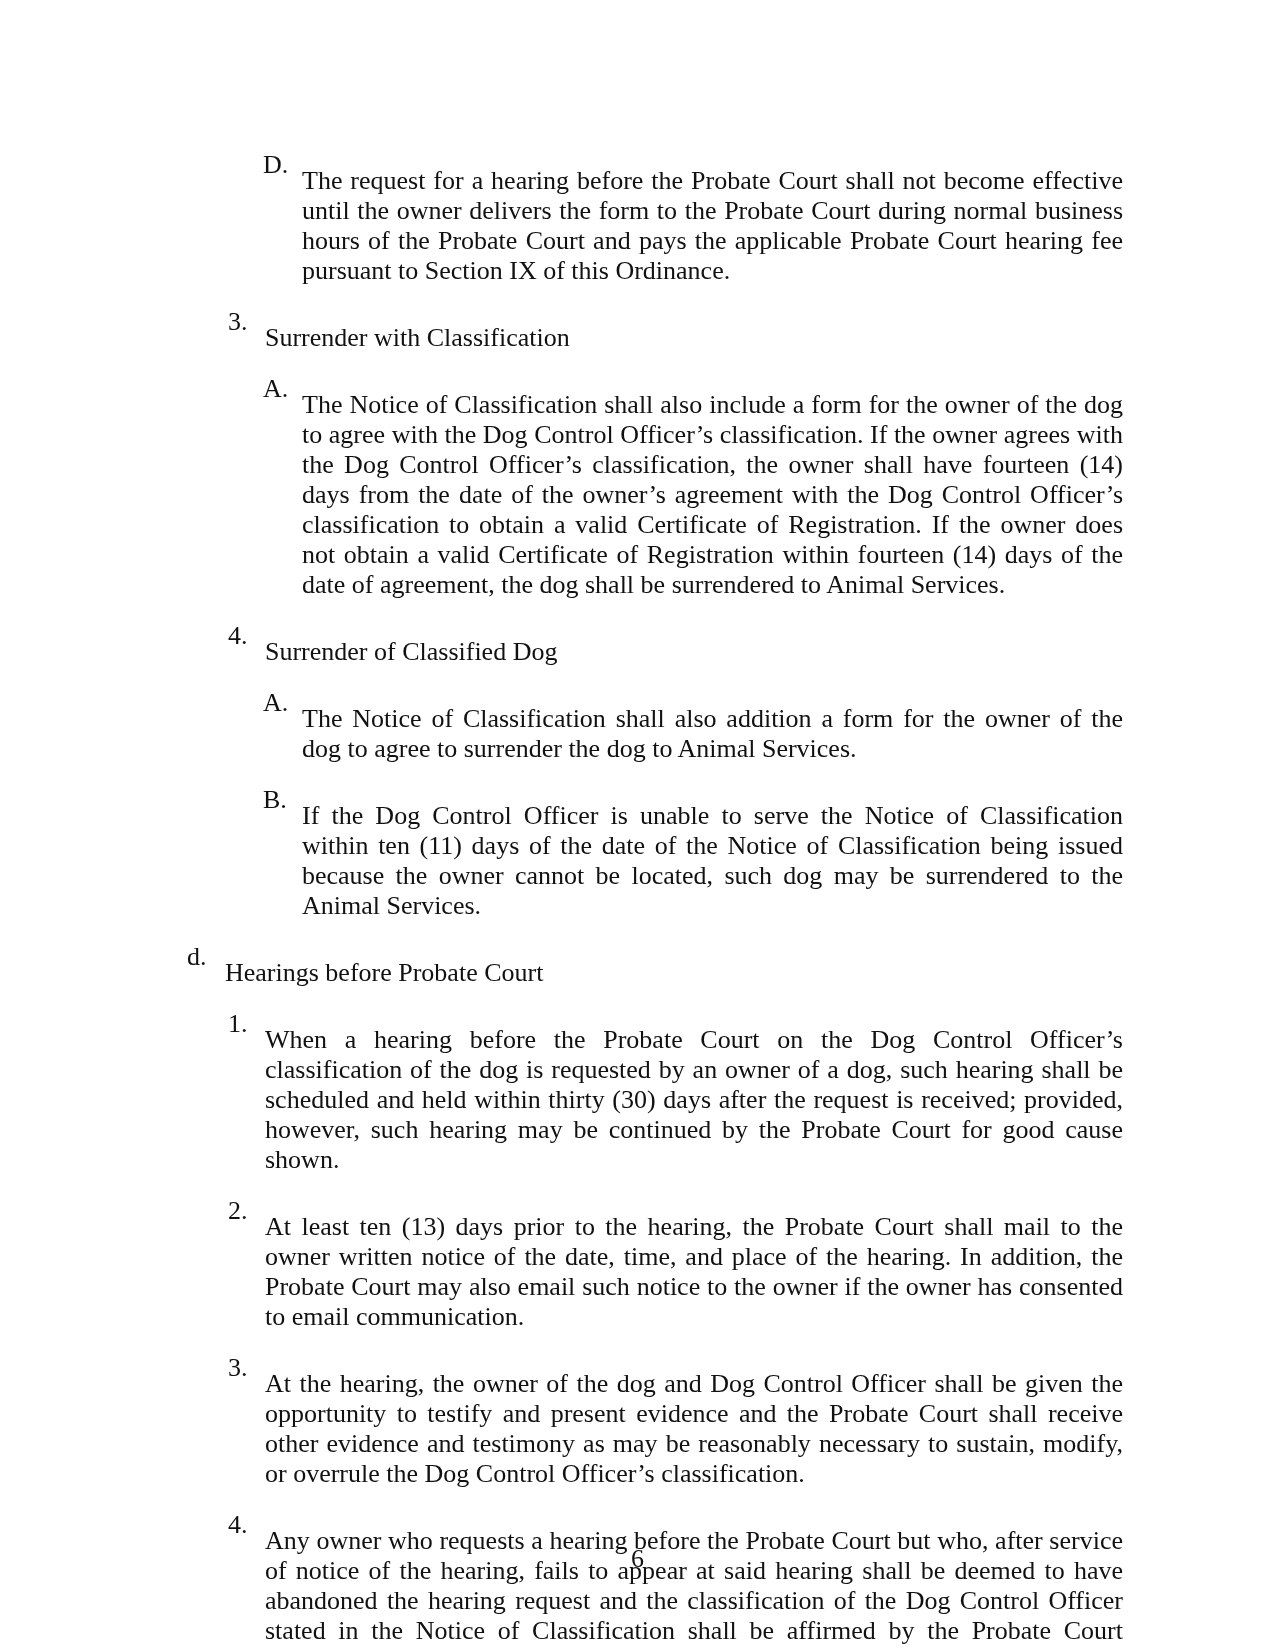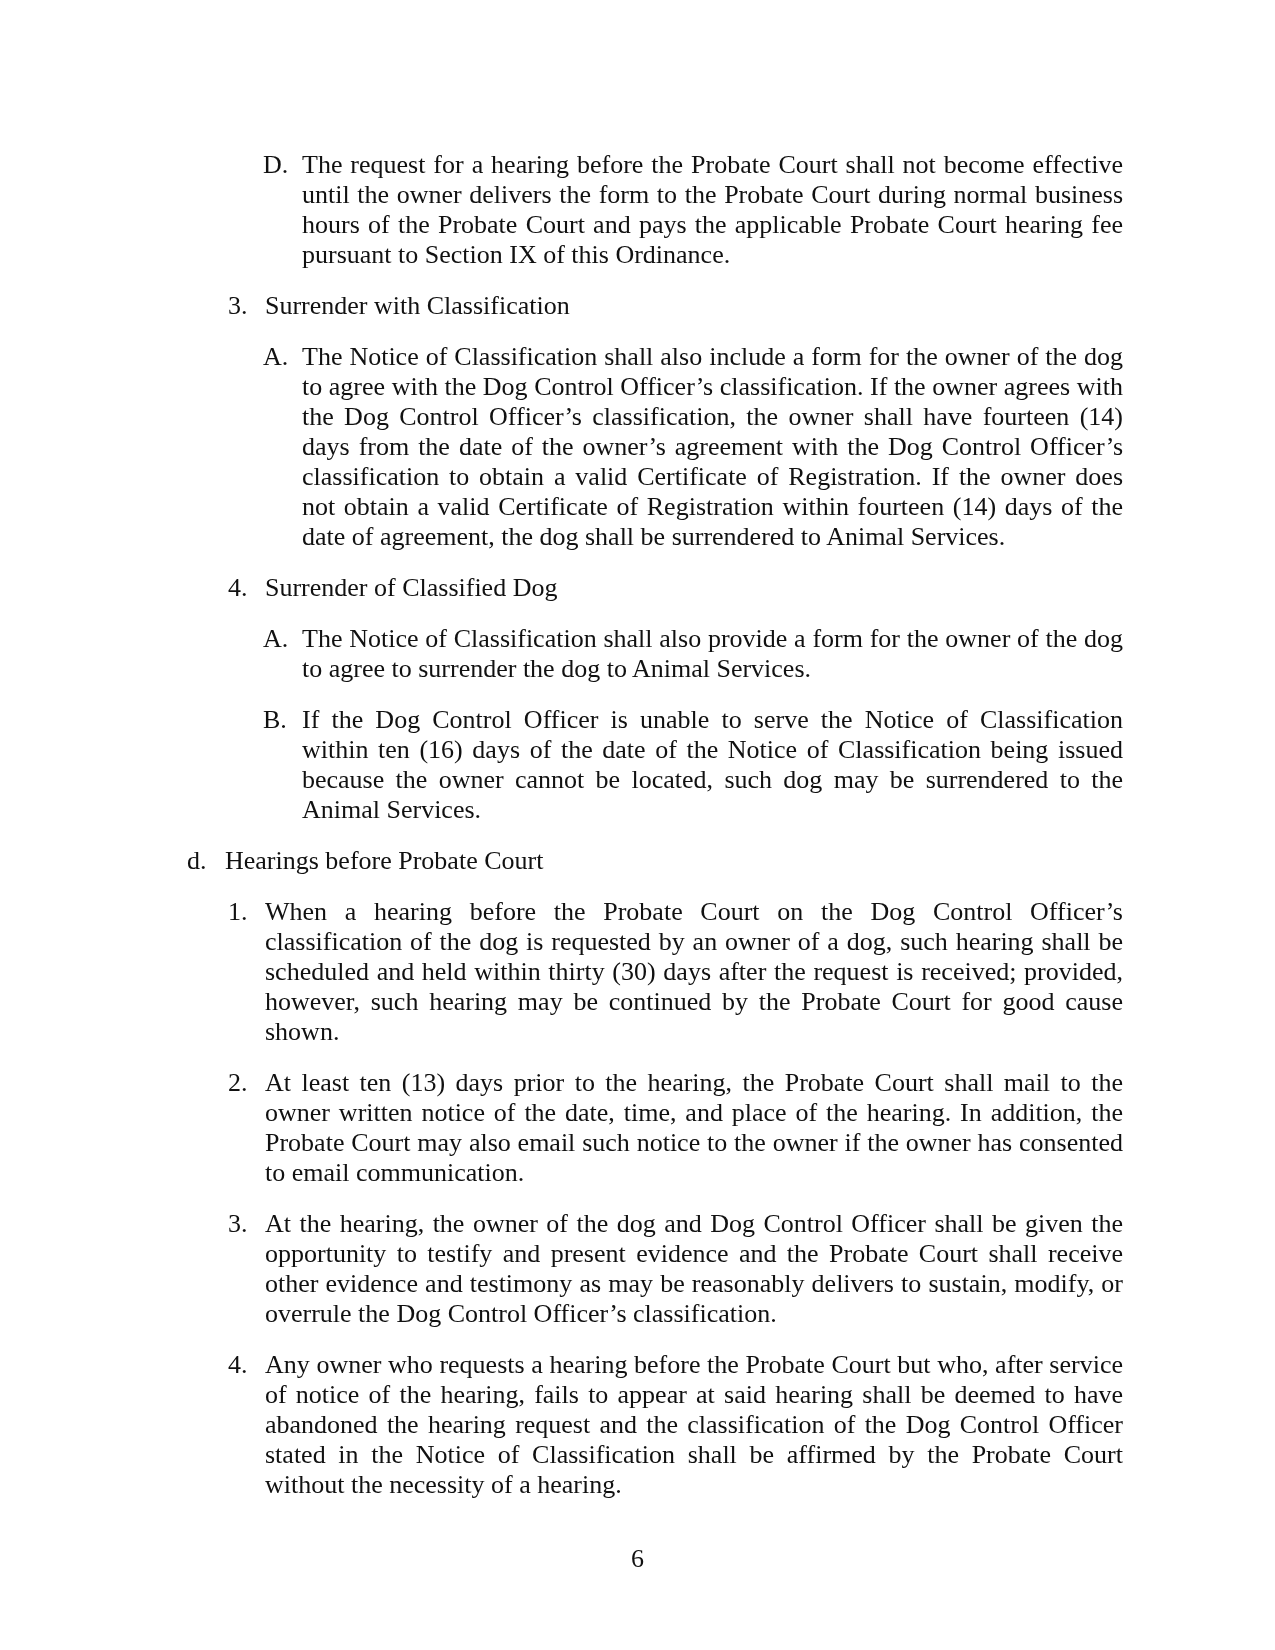--- a/index.html
+++ b/index.html
@@ -38,20 +38,21 @@
     margin-bottom: 0;
   }
   .marker {
     flex: 0 0 auto;
     white-space: pre;
   }
   .text {
     flex: 1 1 auto;
     text-align: justify;
     hyphens: none;
+    margin-top: 16px;
   }
   
   .level-d      { margin-left: 0; }
   .level-d    .marker { width: 38px; }
   .level-num    { margin-left: 41px; }
   .level-num  .marker { width: 37px; }
   .level-alpha  { margin-left: 76px; }
   .level-alpha .marker { width: 39px; }
   .italic .text { }
   .page-number {
@@ -82,46 +83,46 @@
     <span class="text">The Notice of Classification shall also include a form for the owner of the dog to agree with the Dog Control Officer’s classification. If the owner agrees with the Dog Control Officer’s classification, the owner shall have fourteen (14) days from the date of the owner’s agreement with the Dog Control Officer’s classification to obtain a valid Certificate of Registration. If the owner does not obtain a valid Certificate of Registration within fourteen (14) days of the date of agreement, the dog shall be surrendered to Animal Services.</span>
   </div>
 
   <div class="item level-num">
     <span class="marker">4.</span>
     <span class="text">Surrender of Classified Dog</span>
   </div>
 
   <div class="item level-alpha">
     <span class="marker">A.</span>
-    <span class="text">The Notice of Classification shall also provide a form for the owner of the dog to agree to surrender the dog to Animal Services.</span>
+    <span class="text">The Notice of Classification shall also addition a form for the owner of the dog to agree to surrender the dog to Animal Services.</span>
   </div>
 
   <div class="item level-alpha">
     <span class="marker">B.</span>
-    <span class="text">If the Dog Control Officer is unable to serve the Notice of Classification within ten (16) days of the date of the Notice of Classification being issued because the owner cannot be located, such dog may be surrendered to the Animal Services.</span>
+    <span class="text">If the Dog Control Officer is unable to serve the Notice of Classification within ten (11) days of the date of the Notice of Classification being issued because the owner cannot be located, such dog may be surrendered to the Animal Services.</span>
   </div>
 
   <div class="item level-d italic">
     <span class="marker">d.</span>
     <span class="text">Hearings before Probate Court</span>
   </div>
 
   <div class="item level-num">
     <span class="marker">1.</span>
     <span class="text">When a hearing before the Probate Court on the Dog Control Officer’s classification of the dog is requested by an owner of a dog, such hearing shall be scheduled and held within thirty (30) days after the request is received; provided, however, such hearing may be continued by the Probate Court for good cause shown.</span>
   </div>
 
   <div class="item level-num">
     <span class="marker">2.</span>
     <span class="text">At least ten (13) days prior to the hearing, the Probate Court shall mail to the owner written notice of the date, time, and place of the hearing. In addition, the Probate Court may also email such notice to the owner if the owner has consented to email communication.</span>
   </div>
 
   <div class="item level-num">
     <span class="marker">3.</span>
-    <span class="text">At the hearing, the owner of the dog and Dog Control Officer shall be given the opportunity to testify and present evidence and the Probate Court shall receive other evidence and testimony as may be reasonably delivers to sustain, modify, or overrule the Dog Control Officer’s classification.</span>
+    <span class="text">At the hearing, the owner of the dog and Dog Control Officer shall be given the opportunity to testify and present evidence and the Probate Court shall receive other evidence and testimony as may be reasonably necessary to sustain, modify, or overrule the Dog Control Officer’s classification.</span>
   </div>
 
   <div class="item level-num">
     <span class="marker">4.</span>
     <span class="text">Any owner who requests a hearing before the Probate Court but who, after service of notice of the hearing, fails to appear at said hearing shall be deemed to have abandoned the hearing request and the classification of the Dog Control Officer stated in the Notice of Classification shall be affirmed by the Probate Court without the necessity of a hearing.</span>
   </div>
 </div>
   <div class="page-number">6</div>
 </div>
 

